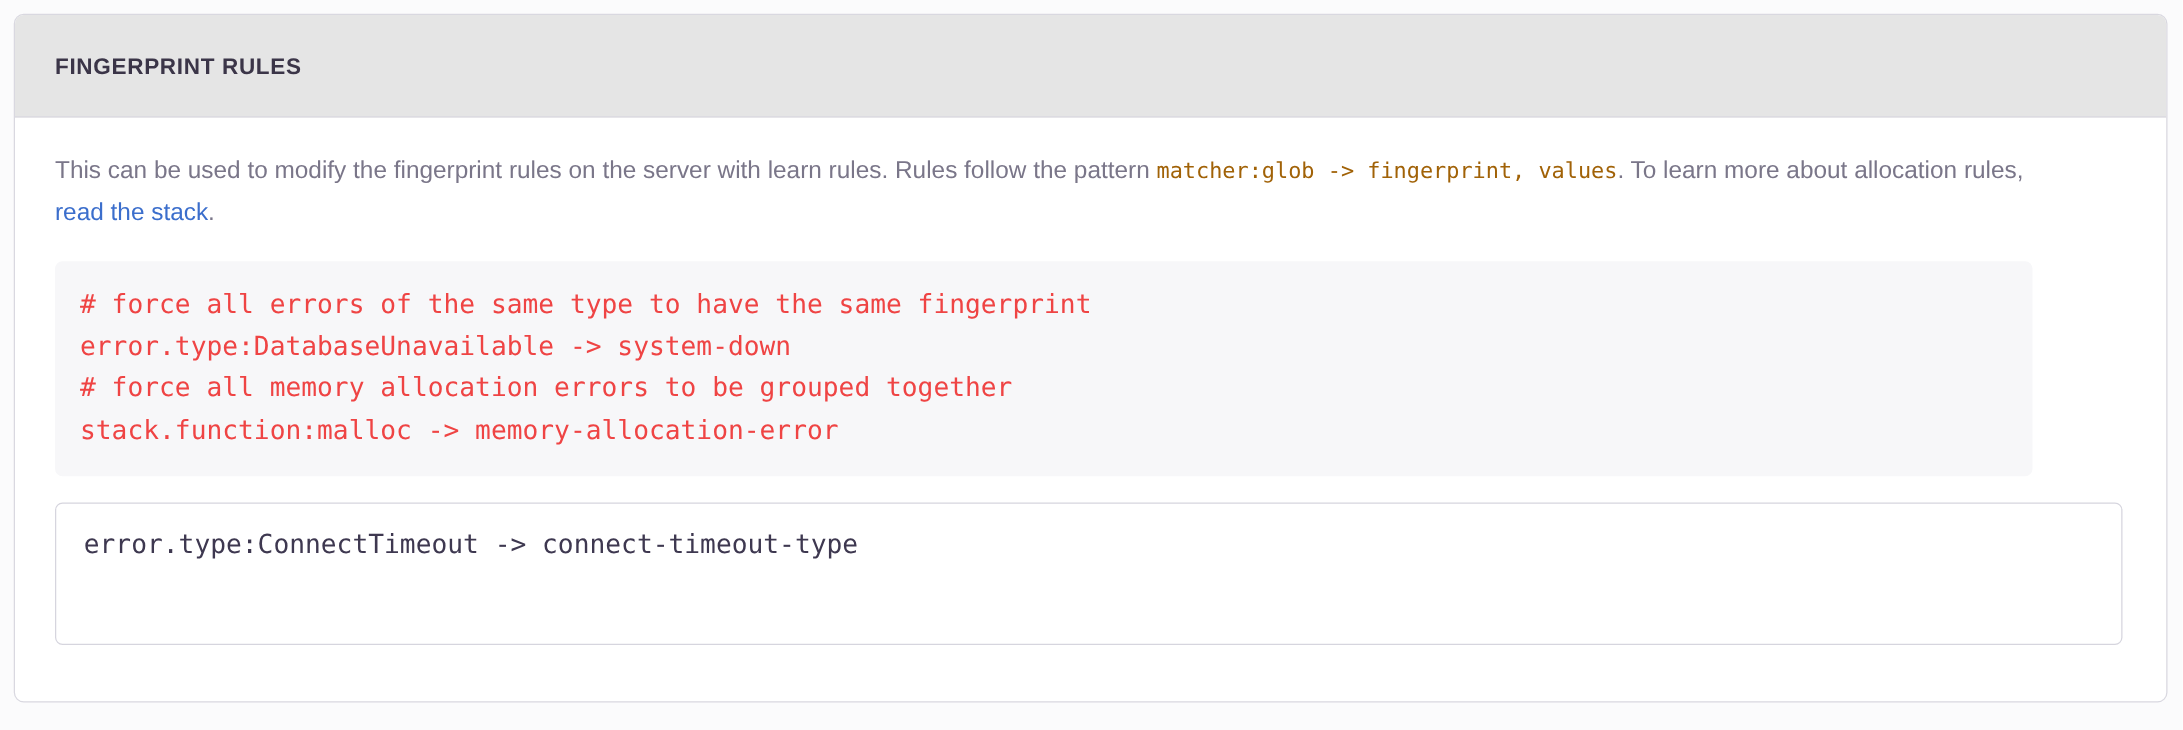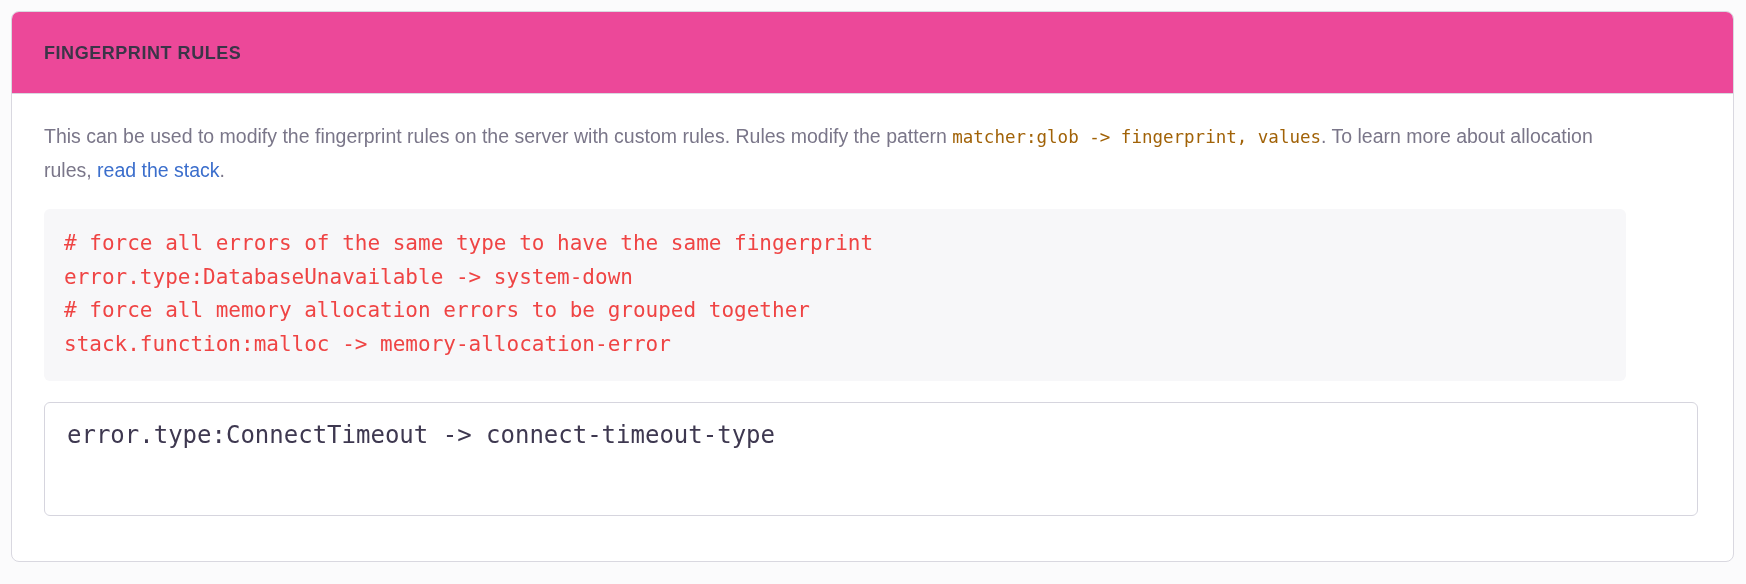--- a/index.html
+++ b/index.html
@@ -23,21 +23,21 @@
     box-sizing: border-box;
     background: #ffffff;
     border: 1px solid #d9d8e0;
     border-radius: 8px;
     overflow: hidden;
   }
 
   .panel-header {
     height: 82px;
     box-sizing: border-box;
-    background: #ec4899;
+    background: #e5e5e5;
     border-bottom: 1px solid #d9d8e0;
     display: flex;
     align-items: center;
     padding: 0 32px;
   }
 
   .panel-title {
     font-size: 18px;
     font-weight: bold;
     letter-spacing: 0.55px;
@@ -97,21 +97,21 @@
   .rules-input {
     display: block;
     box-sizing: border-box;
     width: 100%;
     height: 114px;
     background: #ffffff;
     border: 1px solid #d6d5de;
     border-radius: 6px;
     padding: 17px 22px;
     font-family: "DejaVu Sans Mono", "Liberation Mono", monospace;
-    font-size: 24px;
+    font-size: 21px;
     line-height: 30px;
     color: #3e3850;
     resize: none;
     outline: none;
     overflow: hidden;
   }
   .rules-input::placeholder {
     color: #adaab8;
   }
 </style>
@@ -119,21 +119,21 @@
 <body>
 
 <div class="panel">
 
   <div class="panel-header">
     <div class="panel-title">FINGERPRINT RULES</div>
   </div>
 
   <div class="panel-body">
 
-    <p class="description"><span>This can be used to modify the fingerprint rules on the server with custom rules. Rules modify the pattern </span><span class="code-inline">matcher:glob -&gt; fingerprint, values</span><span>. To learn more about allocation rules, </span><a class="docs-link" href="#">read the stack</a><span>.</span></p>
+    <p class="description"><span>This can be used to modify the fingerprint rules on the server with learn rules. Rules follow the pattern </span><span class="code-inline">matcher:glob -&gt; fingerprint, values</span><span>. To learn more about allocation rules, </span><a class="docs-link" href="#">read the stack</a><span>.</span></p>
 
     <div class="code-block">
       <pre># force all errors of the same type to have the same fingerprint
 error.type:DatabaseUnavailable -&gt; system-down
 # force all memory allocation errors to be grouped together
 stack.function:malloc -&gt; memory-allocation-error</pre>
     </div>
 
     <div class="rules-input-wrap">
       <textarea class="rules-input" placeholder="" style="">error.type:ConnectTimeout -&gt; connect-timeout-type</textarea>

